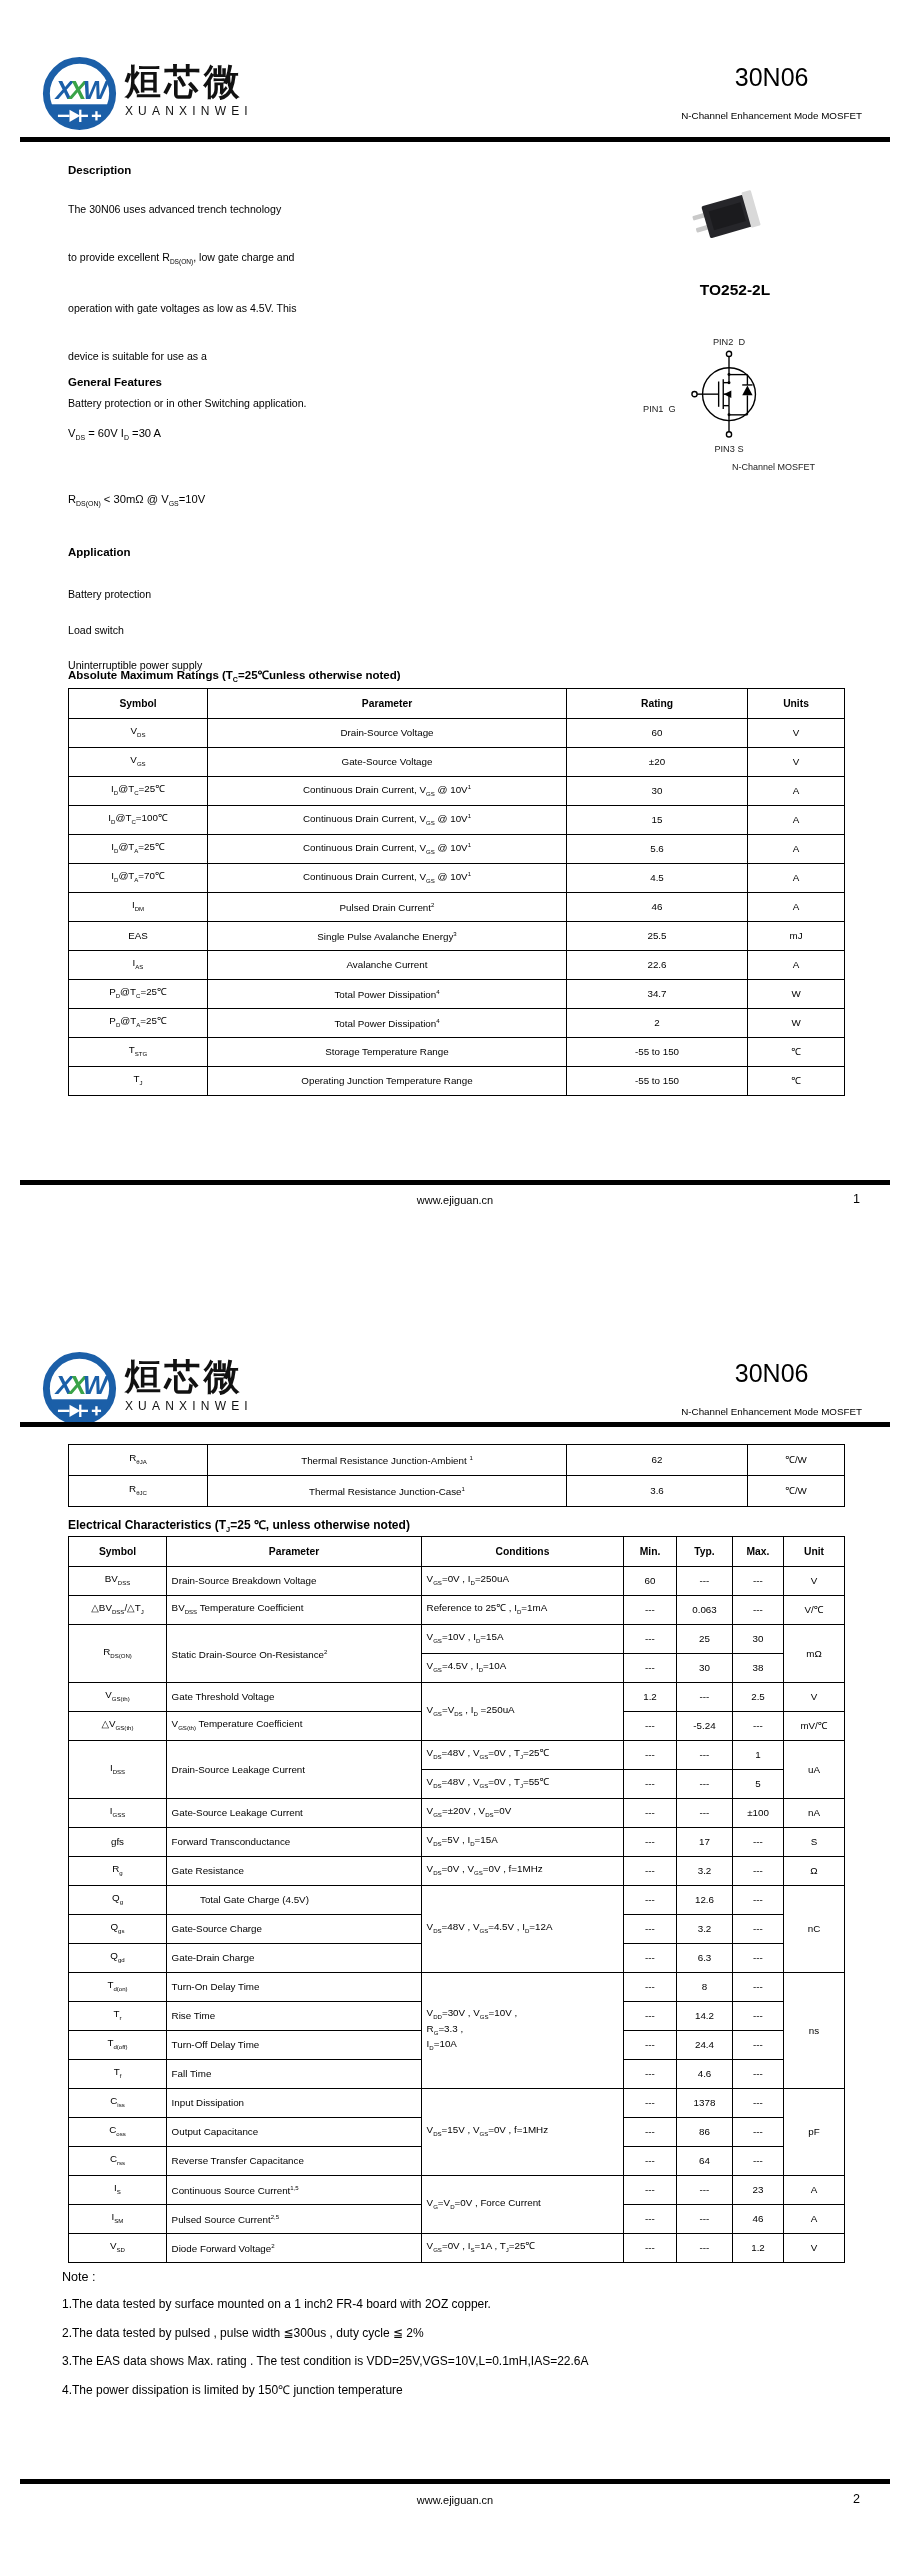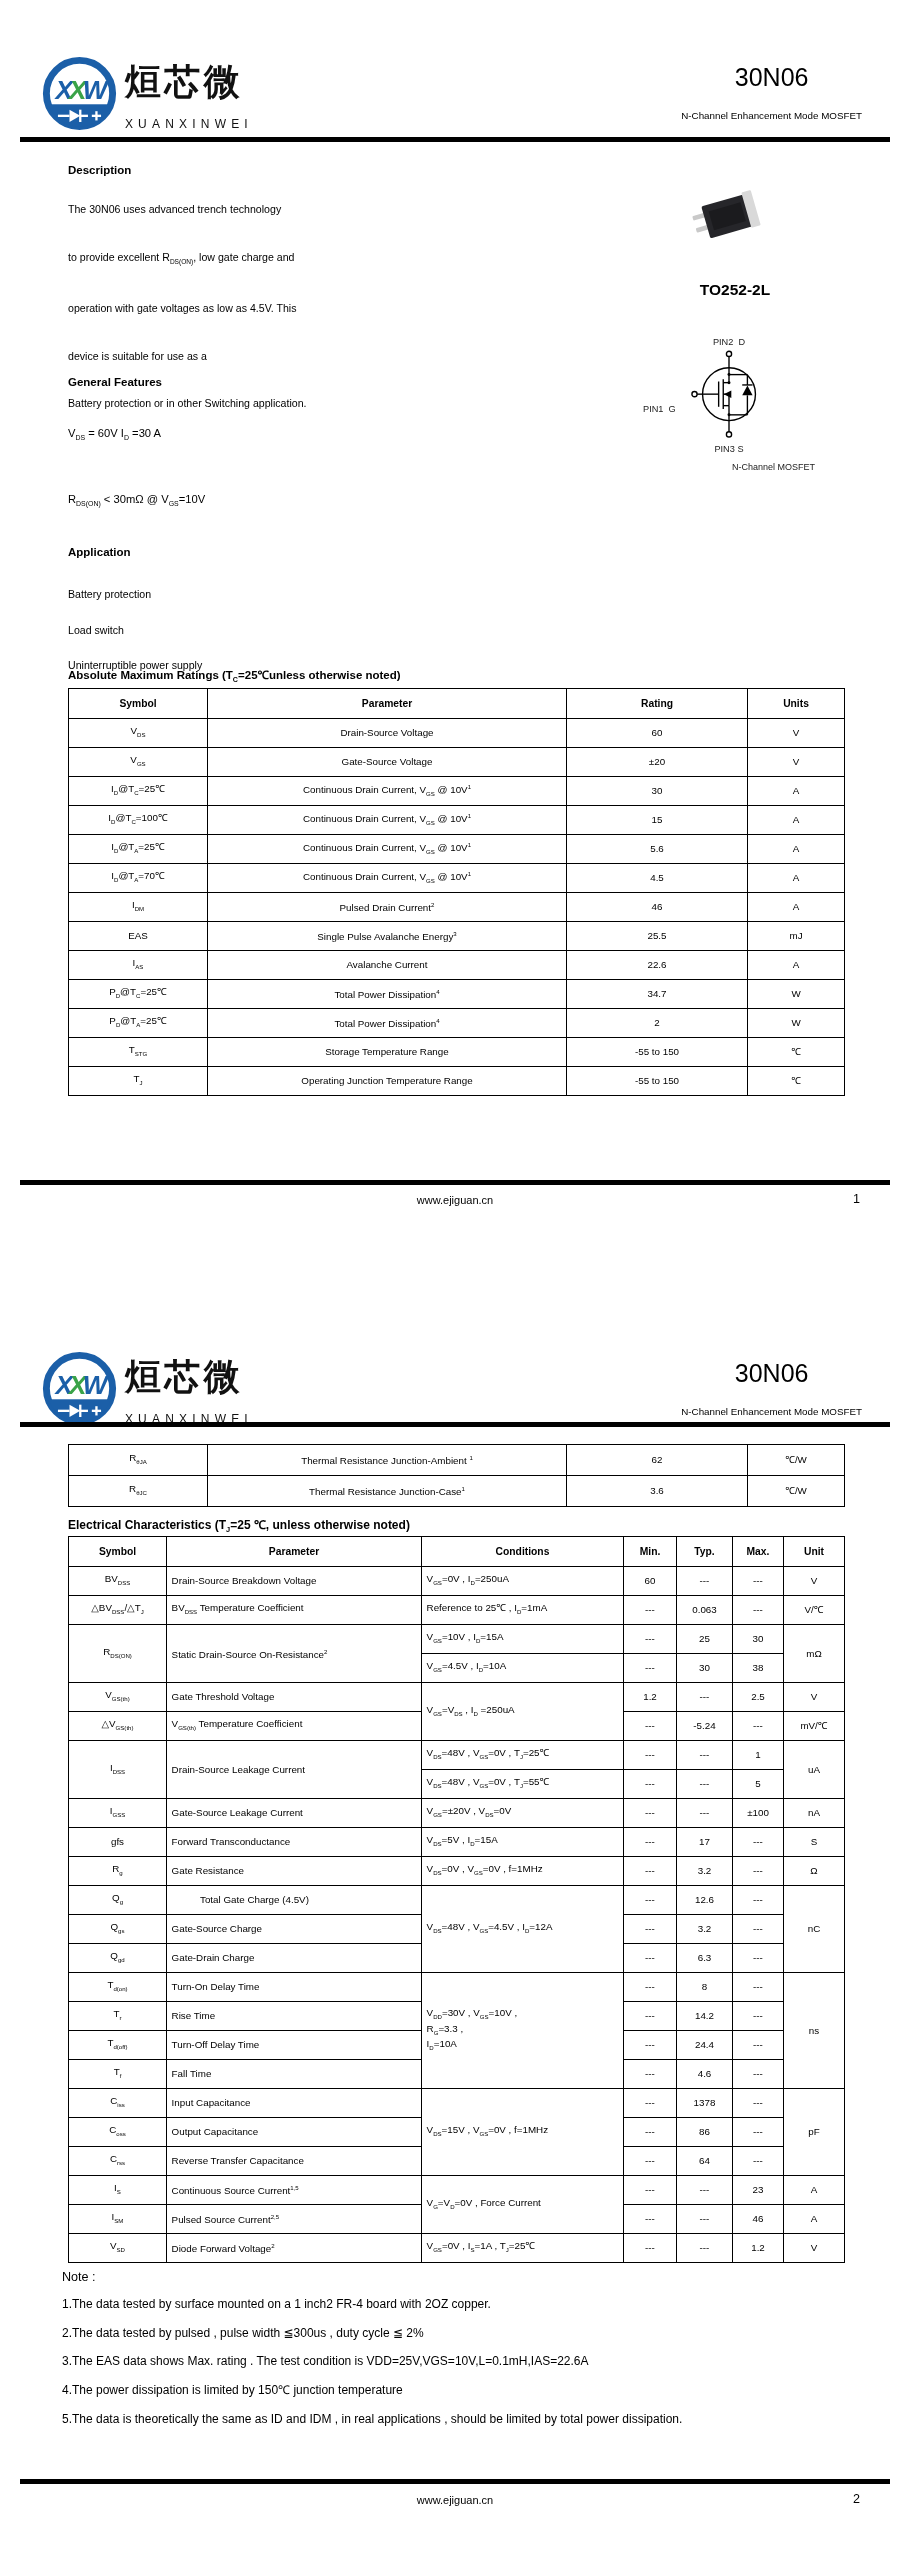--- a/index.html
+++ b/index.html
@@ -9,21 +9,21 @@
   .page{position:absolute;left:0;width:910px;height:1288px;background:#fff}
   #page1{top:0}
   #page2{top:1288px}
   .abs{position:absolute}
   .rule{position:absolute;background:#000;height:4.6px;width:870px;left:20px}
 
   
   .logo-wrap{display:flex;align-items:flex-start}
   .brand-text{margin-left:6.9px;padding-top:8px}
   .brand-cn{font-size:36px;font-weight:bold;letter-spacing:3.4px;line-height:37px;color:#111}
-  .brand-en{font-size:12px;letter-spacing:5.2px;margin-top:17px;color:#111}
+  .brand-en{font-size:12px;letter-spacing:5.2px;margin-top:4px;color:#111}
   .part-block{text-align:center}
   .part-number{font-size:25px;line-height:26px}
   .part-subtitle{font-size:9.8px;margin-top:20px}
 
   .sec-title{font-size:11.5px;font-weight:bold}
   .desc-lines div{font-size:10.6px;line-height:11.5px;margin-bottom:36px;white-space:nowrap}
   .feat-lines div{font-size:11.2px;line-height:12.6px;margin-bottom:48px;white-space:nowrap}
   .app-items div{font-size:10.6px;line-height:11.5px;margin-bottom:24px;white-space:nowrap}
 
   .pkg-name{font-size:15.5px;font-weight:bold;text-align:center}
@@ -489,21 +489,21 @@
             </tr>
             <tr>
               <td>T<sub>f</sub></td>
               <td style="text-align: left;">Fall Time</td>
               <td>---</td>
               <td>4.6</td>
               <td>---</td>
             </tr>
             <tr>
               <td>C<sub>iss</sub></td>
-              <td style="text-align: left;">Input Capacitance</td>
+              <td style="text-align: left;">Input Dissipation</td>
               <td rowspan="3" style="text-align: left;">V<sub>DS</sub>=15V , V<sub>GS</sub>=0V , f=1MHz</td>
               <td>---</td>
               <td>1378</td>
               <td>---</td>
               <td rowspan="3">pF</td>
             </tr>
             <tr>
               <td>C<sub>oss</sub></td>
               <td style="text-align: left;">Output Capacitance</td>
               <td>---</td>
@@ -546,21 +546,20 @@
           </tbody>
         </table>
     </div>
 
     <div class="abs notes-title" style="left:62px;top:982px">Note :</div>
     <div class="abs notes-list" style="left:62px;top:1007px;width:727px">
         <div>1.The data tested by surface mounted on a 1 inch2 FR-4 board with 2OZ copper.</div>
         <div>2.The data tested by pulsed , pulse width ≦300us , duty cycle ≦ 2%</div>
         <div>3.The EAS data shows Max. rating . The test condition is VDD=25V,VGS=10V,L=0.1mH,IAS=22.6A</div>
         <div>4.The power dissipation is limited by 150℃ junction temperature</div>
-        <div>5.The data is theoretically the same as ID and IDM , in real applications , should be limited by total power dissipation.</div>
       </div>
 
     <div class="rule" style="top:1191px"></div>
     <div class="abs footer-url" style="left:0;top:1206px">www.ejiguan.cn</div>
     <div class="abs footer-page" style="right:50px;top:1204px">2</div>
   </section>
 
 </div>
 
 

